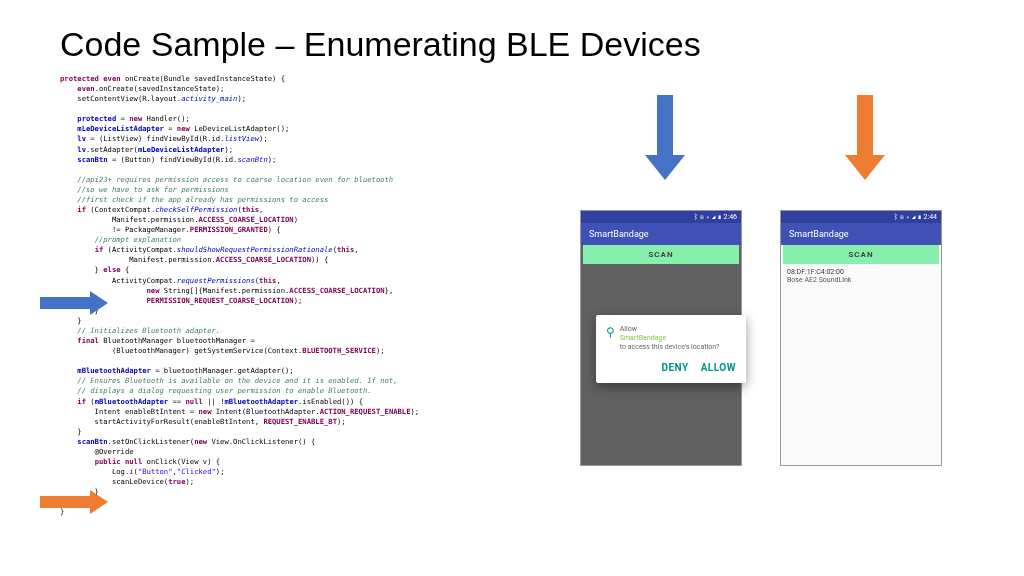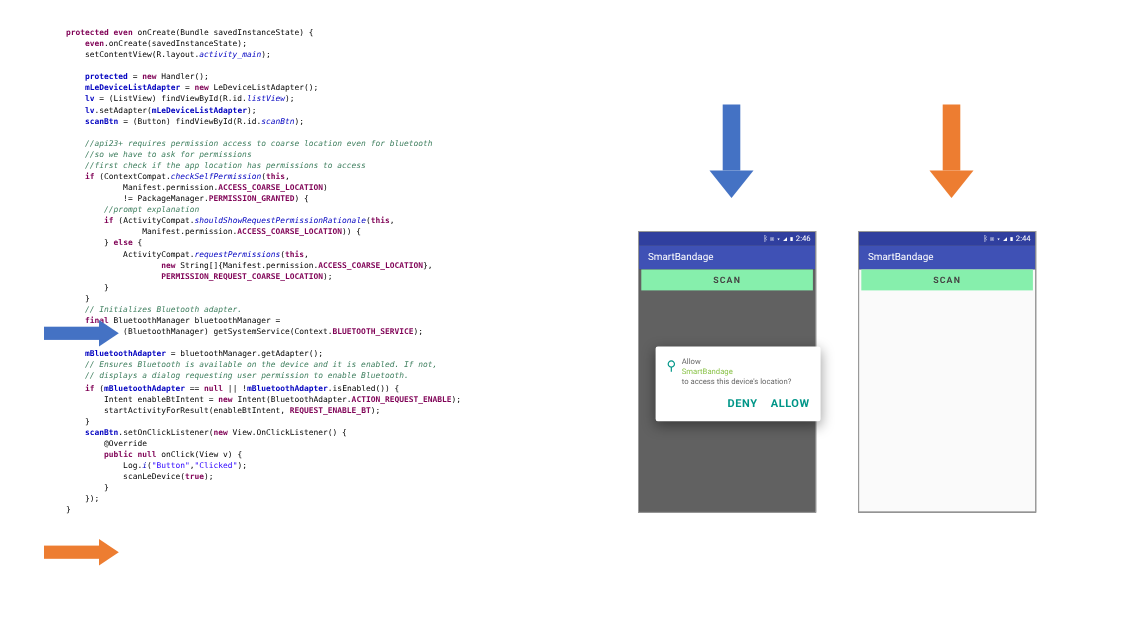--- a/index.html
+++ b/index.html
@@ -36,34 +36,35 @@
   .dlgtxt{color:#666;line-height:1.3}
   .app{color:#8bc34a}
   .dlgbtns{text-align:right;margin-top:10px;color:#009688;font-weight:bold;font-size:10px;letter-spacing:.5px}
   .devlist{padding:4px 6px;font-size:7px;color:#333}
   .devname{color:#555;font-size:7px}
 </style>
 </head>
 <body>
 
 <div class="slide">
+  <h1>Code Sample – Enumerating BLE Devices</h1>
 
   <div class="code" id="codeblock"><span class="kw">protected even</span> onCreate(Bundle savedInstanceState) {
     <span class="kw">even</span>.onCreate(savedInstanceState);
     setContentView(R.layout.<span class="it">activity_main</span>);
 
     <span class="fi">protected</span> = <span class="kw">new</span> Handler();
     <span class="fi">mLeDeviceListAdapter</span> = <span class="kw">new</span> LeDeviceListAdapter();
     <span class="fi">lv</span> = (ListView) findViewById(R.id.<span class="it">listView</span>);
     <span class="fi">lv</span>.setAdapter(<span class="fi">mLeDeviceListAdapter</span>);
     <span class="fi">scanBtn</span> = (Button) findViewById(R.id.<span class="it">scanBtn</span>);
 
     <span class="cm">//api23+ requires permission access to coarse location even for bluetooth</span>
     <span class="cm">//so we have to ask for permissions</span>
-    <span class="cm">//first check if the app location has permissions to access</span>
+    <span class="cm">//first check if the app already has permissions to access</span>
     <span class="kw">if</span> (ContextCompat.<span class="it">checkSelfPermission</span>(<span class="kw">this</span>,
             Manifest.permission.<span class="it2">ACCESS_COARSE_LOCATION</span>)
             != PackageManager.<span class="it2">PERMISSION_GRANTED</span>) {
         <span class="cm">//prompt explanation</span>
         <span class="kw">if</span> (ActivityCompat.<span class="it">shouldShowRequestPermissionRationale</span>(<span class="kw">this</span>,
                 Manifest.permission.<span class="it2">ACCESS_COARSE_LOCATION</span>)) {
         } <span class="kw">else</span> {
             ActivityCompat.<span class="it">requestPermissions</span>(<span class="kw">this</span>,
                     <span class="kw">new</span> String[]{Manifest.permission.<span class="it2">ACCESS_COARSE_LOCATION</span>},
                     <span class="it2">PERMISSION_REQUEST_COARSE_LOCATION</span>);
@@ -133,16 +134,20 @@
   </div>
 
   <div class="phone" style="left:780px;top:210px">
     <div class="status">
       <span></span>
         <span><span>ᛒ ◉ ▾ ◢ ▮</span> <span>2:44</span></span>
     </div>
     <div class="appbar">SmartBandage</div>
     <div class="pbody2">
       <div class="scanbtn">SCAN</div>
+      <div class="devlist">
+        <div>08:DF:1F:C4:02:00</div>
+        <div class="devname">Bose AE2 SoundLink</div>
+      </div>
     </div>
   </div>
 
 </div>
 
 </body></html>

